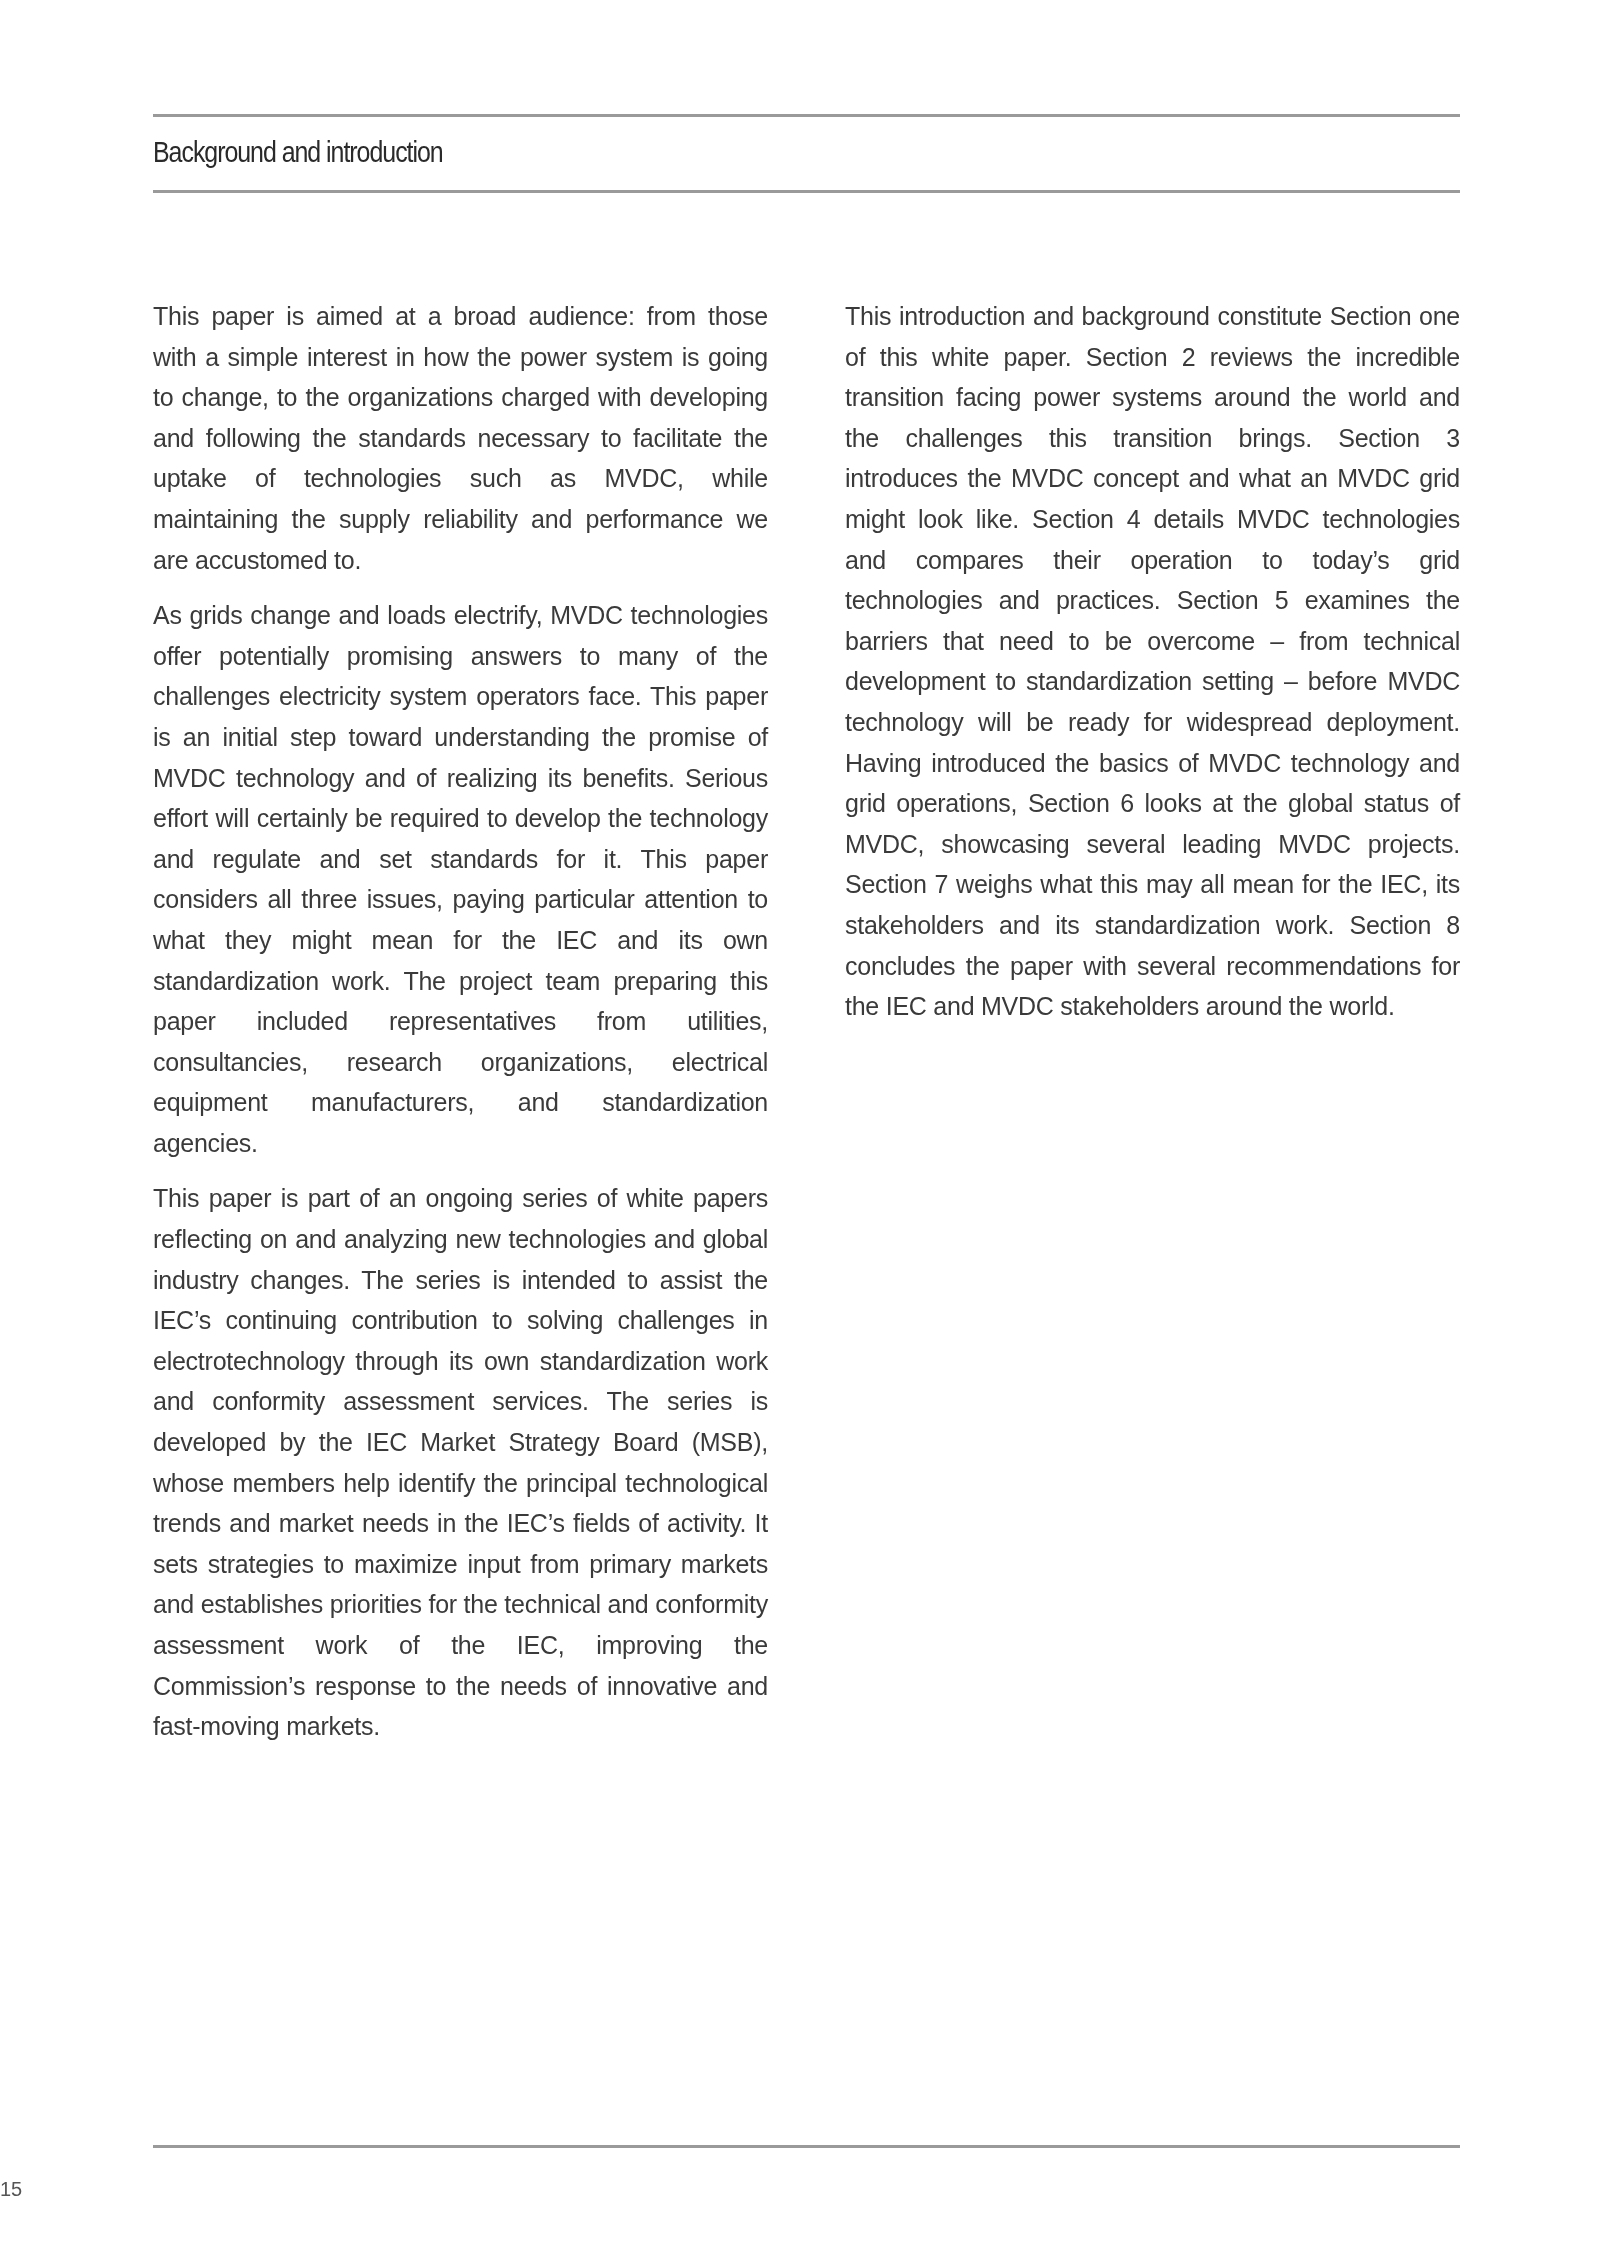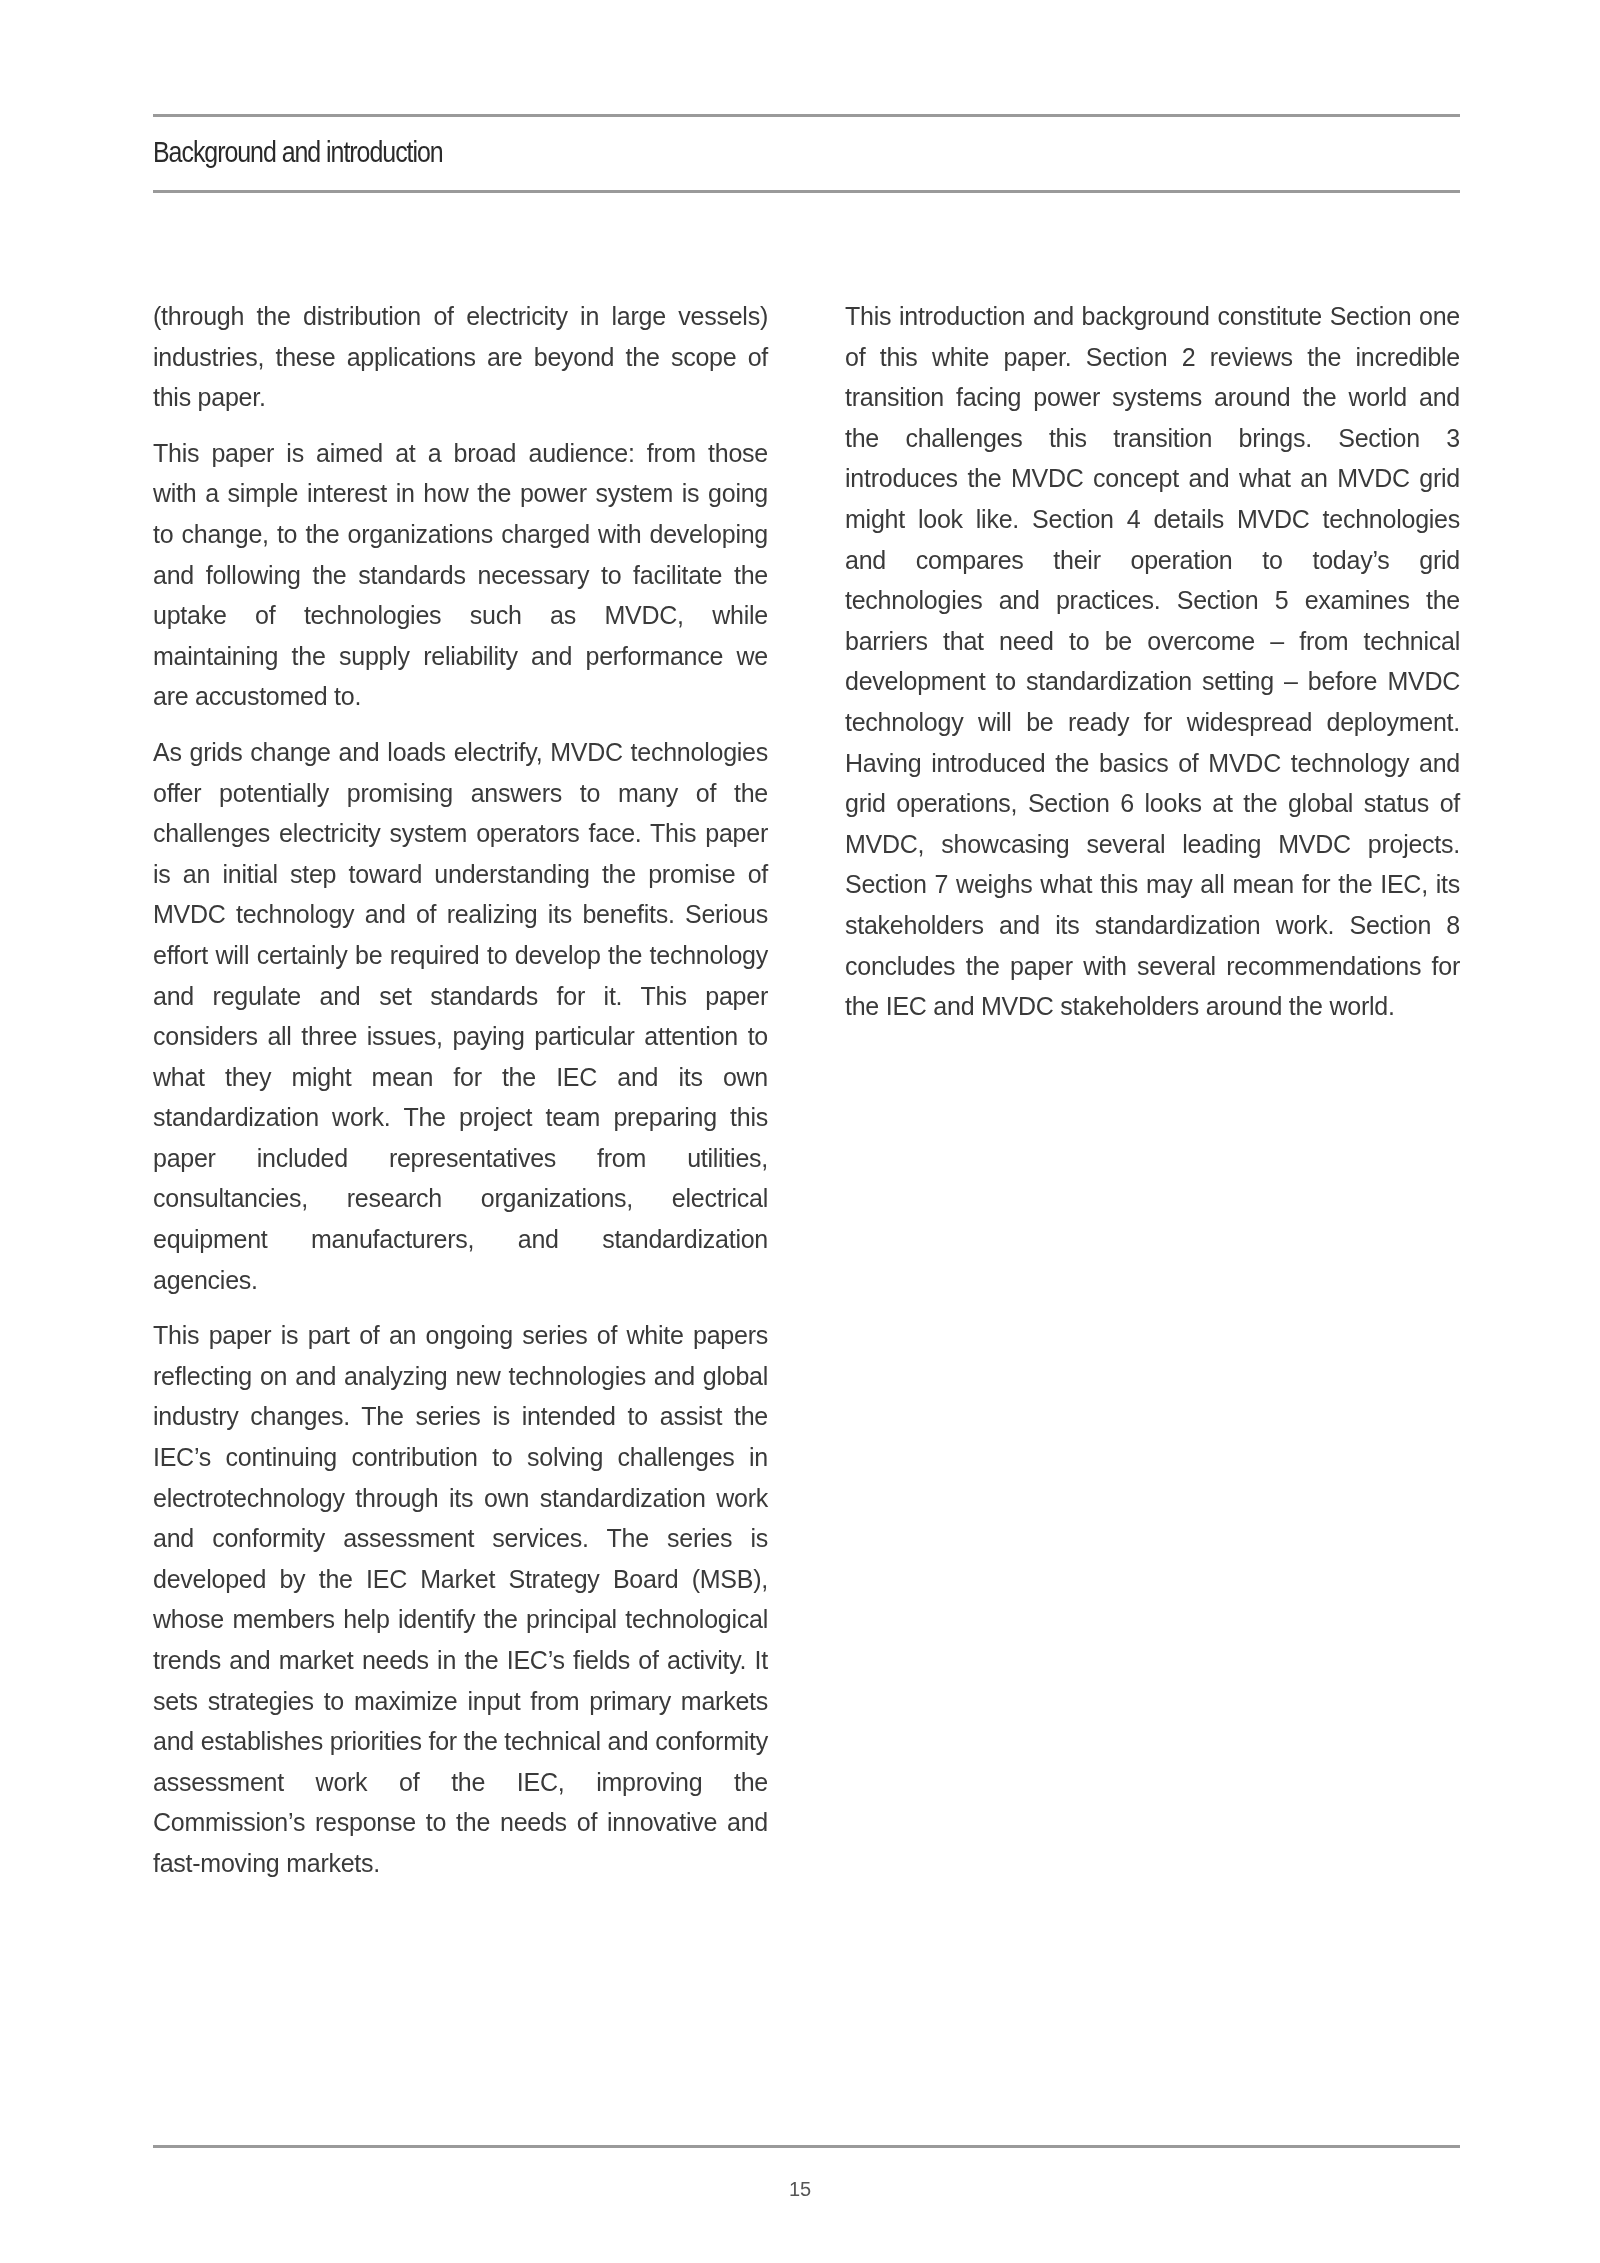--- a/index.html
+++ b/index.html
@@ -10,32 +10,31 @@
                   letter-spacing:-1.2px; transform:scaleX(0.86); transform-origin:left top;
                   font-family:"Liberation Sans Narrow","Liberation Sans", sans-serif; }
   .col { position:absolute; top:296px; width:615px; }
   .col.left { left:153px; }
   .col.right { left:845px; }
   .col p { margin:0 0 15px 0; font-size:25px; line-height:40.6px; text-align:justify;
            letter-spacing:-0.25px; color:#3a3a3a; }
   .section-heading { display:flex; font-size:31px; font-weight:bold; color:#111;
                      margin:0 0 12px 0; line-height:42px; padding-top:0; }
   .section-heading .num { width:100px; }
-  .page-number { position:absolute; left:0; width:1600px; top:2178px; text-align:center;
+  .page-number { position:absolute; left:0; width:1600px; top:2178px; text-align:left;
                  font-size:20px; color:#555; }
 </style>
 </head>
 <body>
 
 <div class="rule" style="top:114px;"></div>
 <div class="header-title">Background and introduction</div>
 <div class="rule" style="top:190px;"></div>
 
 <div class="col left">
-  <p>(through the distribution of electricity in large vessels) industries, these applications are beyond the scope of this paper.</p>
   <p>This paper is aimed at a broad audience: from those with a simple interest in how the power system is going to change, to the organizations charged with developing and following the standards necessary to facilitate the uptake of technologies such as MVDC, while maintaining the supply reliability and performance we are accustomed to.</p>
   <p>As grids change and loads electrify, MVDC technologies offer potentially promising answers to many of the challenges electricity system operators face. This paper is an initial step toward understanding the promise of MVDC technology and of realizing its benefits. Serious effort will certainly be required to develop the technology and regulate and set standards for it. This paper considers all three issues, paying particular attention to what they might mean for the IEC and its own standardization work. The project team preparing this paper included representatives from utilities, consultancies, research organizations, electrical equipment manufacturers, and standardization agencies.</p>
   <p>This paper is part of an ongoing series of white papers reflecting on and analyzing new technologies and global industry changes. The series is intended to assist the IEC’s continuing contribution to solving challenges in electrotechnology through its own standardization work and conformity assessment services. The series is developed by the IEC Market Strategy Board (MSB), whose members help identify the principal technological trends and market needs in the IEC’s fields of activity. It sets strategies to maximize input from primary markets and establishes priorities for the technical and conformity assessment work of the IEC, improving the Commission’s response to the needs of innovative and fast-moving markets.</p>
 </div>
 
 <div class="col right">
   <p>This introduction and background constitute Section one of this white paper. Section 2 reviews the incredible transition facing power systems around the world and the challenges this transition brings. Section 3 introduces the MVDC concept and what an MVDC grid might look like. Section 4 details MVDC technologies and compares their operation to today’s grid technologies and practices. Section 5 examines the barriers that need to be overcome – from technical development to standardization setting – before MVDC technology will be ready for widespread deployment. Having introduced the basics of MVDC technology and grid operations, Section 6 looks at the global status of MVDC, showcasing several leading MVDC projects. Section 7 weighs what this may all mean for the IEC, its stakeholders and its standardization work. Section 8 concludes the paper with several recommendations for the IEC and MVDC stakeholders around the world.</p>
 </div>
 
 <div class="rule" style="top:2145px;"></div>

